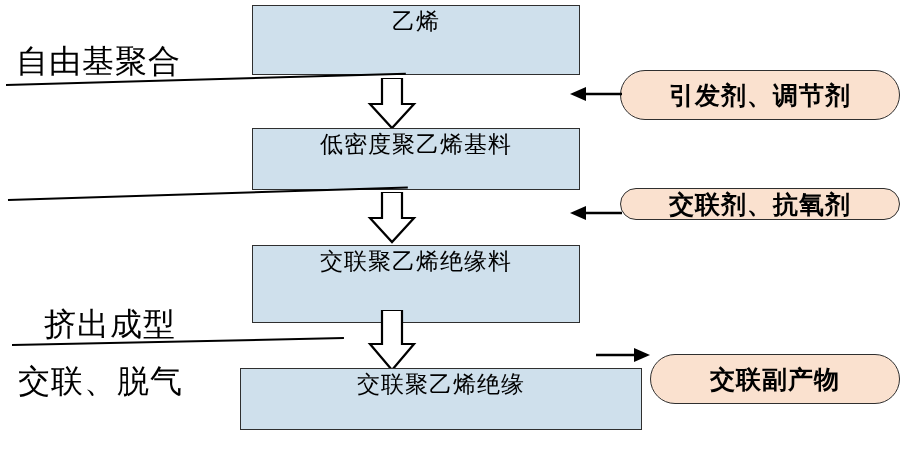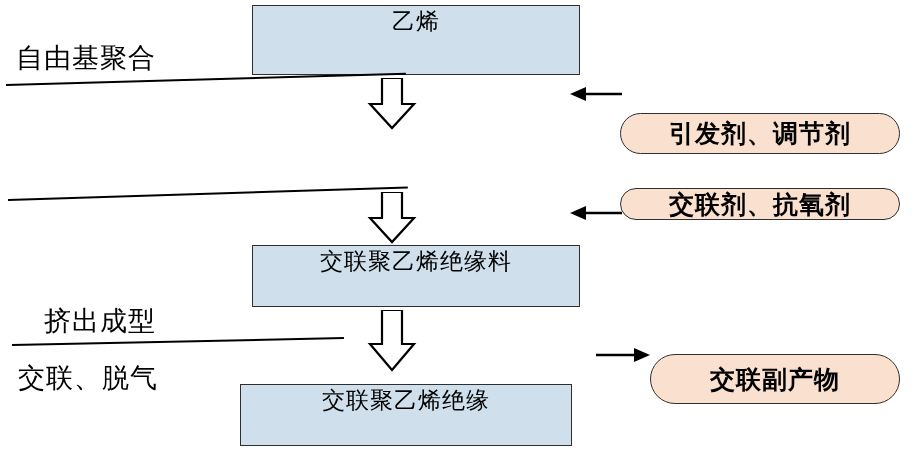--- a/index.html
+++ b/index.html
@@ -40,21 +40,21 @@
     display: flex;
     align-items: center;
     justify-content: center;
     font-size: 25px;
     color: #000000;
     font-weight: 700;
     letter-spacing: 1px;
   }
   .stage-label {
     position: absolute;
-    font-size: 27px;
+    font-size: 32px;
     color: #000000;
     white-space: nowrap;
     font-weight: 500;
     letter-spacing: 1px;
   }
   .rule {
     position: absolute;
     height: 0;
     border-top: 2px solid #000000;
   }
@@ -76,50 +76,53 @@
 
   <div class="stage-label" style="left:16px; top:40px;">自由基聚合</div>
   <div class="rule" style="left:6px; top:84px; width:400px; transform: rotate(-1.6deg); transform-origin: left center;"></div>
 
   <div class="v-arrow" style="left:362px; top:78px;">
     <svg width="60" height="52" viewBox="0 0 60 52" aria-hidden="true">
       <polygon points="20,0 40,0 40,26 52,26 30,50 8,26 20,26" fill="#ffffff" stroke="#000000" stroke-width="2.2" stroke-linejoin="miter"></polygon>
     </svg>
   </div>
 
-  <div class="pill" style="left:620px; top:70px; width:280px; height:41px;margin-top:43px;">
+  <div class="pill" style="left:620px; top:70px; width:280px; height:50px;">
     <span>引发剂、调节剂</span>
   </div>
   <div class="h-arrow" style="left:570px; top:82px;">
     <svg width="54" height="24" viewBox="0 0 54 24" aria-hidden="true">
       <line x1="52" y1="12" x2="14" y2="12" stroke="#000000" stroke-width="2.4"></line>
       <polygon points="0,12 16,5 16,19" fill="#000000"></polygon>
     </svg>
   </div>
 
+  <div class="box" style="left:252px; top:128px; width:328px; height:62px;">
+    <span>低密度聚乙烯基料</span>
+  </div>
 
   <div class="rule" style="left:8px; top:199px; width:400px; transform: rotate(-1.8deg); transform-origin: left center;"></div>
 
   <div class="v-arrow" style="left:362px; top:192px;">
     <svg width="60" height="52" viewBox="0 0 60 52" aria-hidden="true">
       <polygon points="20,0 40,0 40,26 52,26 30,50 8,26 20,26" fill="#ffffff" stroke="#000000" stroke-width="2.2" stroke-linejoin="miter"></polygon>
     </svg>
   </div>
 
   <div class="pill" style="left:620px; top:188px; width:280px; height:32px;">
     <span>交联剂、抗氧剂</span>
   </div>
   <div class="h-arrow" style="left:570px; top:201px;">
     <svg width="54" height="24" viewBox="0 0 54 24" aria-hidden="true">
       <line x1="52" y1="12" x2="14" y2="12" stroke="#000000" stroke-width="2.4"></line>
       <polygon points="0,12 16,5 16,19" fill="#000000"></polygon>
     </svg>
   </div>
 
-  <div class="box" style="left:252px; top:245px; width:328px; height:62px;">
+  <div class="box" style="left:252px; top:245px; width:328px; height:78px;">
     <span>交联聚乙烯绝缘料</span>
   </div>
 
   <div class="stage-label" style="left:44px; top:303px;">挤出成型</div>
   <div class="rule" style="left:12px; top:344px; width:332px; transform: rotate(-1.2deg); transform-origin: left center;"></div>
   <div class="stage-label" style="left:18px; top:360px;">交联、脱气</div>
 
   <div class="v-arrow" style="left:362px; top:310px;">
     <svg width="60" height="62" viewBox="0 0 60 62" aria-hidden="true">
       <polygon points="20,0 40,0 40,34 52,34 30,60 8,34 20,34" fill="#ffffff" stroke="#000000" stroke-width="2.2" stroke-linejoin="miter"></polygon>
@@ -129,17 +132,17 @@
   <div class="pill" style="left:650px; top:330px; width:250px; height:50px;margin-top:24px;">
     <span>交联副产物</span>
   </div>
   <div class="h-arrow" style="left:596px; top:343px;">
     <svg width="56" height="24" viewBox="0 0 56 24" aria-hidden="true">
       <line x1="0" y1="12" x2="40" y2="12" stroke="#000000" stroke-width="2.4"></line>
       <polygon points="54,12 38,5 38,19" fill="#000000"></polygon>
     </svg>
   </div>
 
-  <div class="box" style="left:240px; top:384px; width:332px; height:62px;">
+  <div class="box" style="left:240px; top:368px; width:402px; height:62px;">
     <span>交联聚乙烯绝缘</span>
   </div>
 
 </div>
 
 </body></html>

